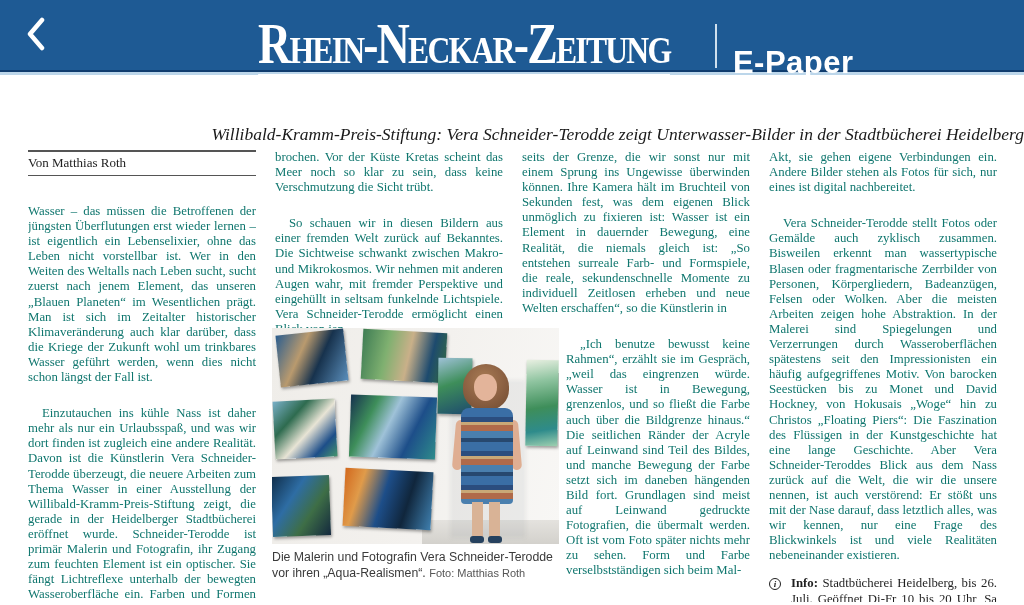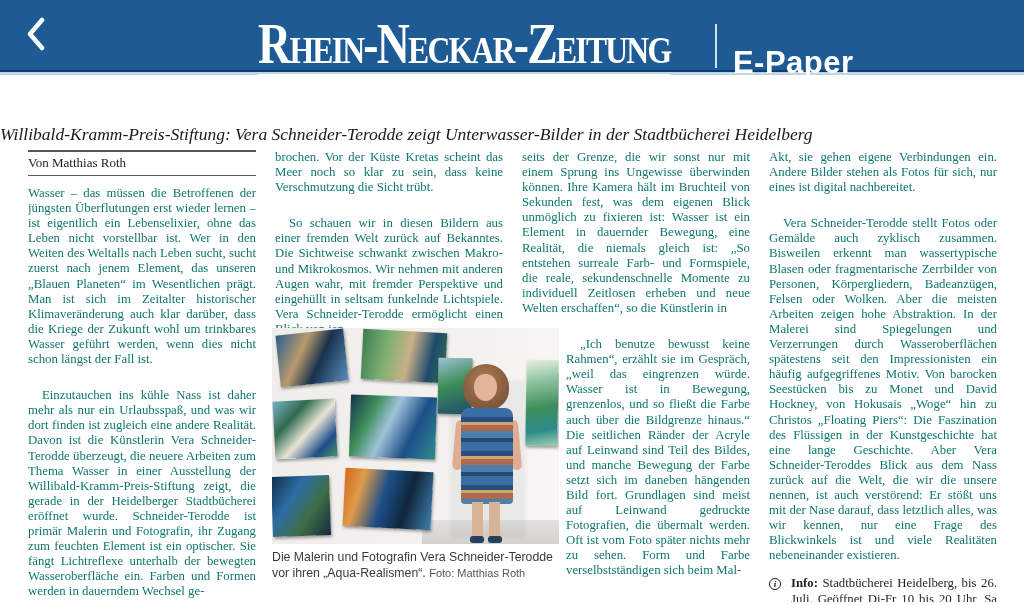--- a/index.html
+++ b/index.html
@@ -46,40 +46,40 @@
   }
 
   
   .headline {
     position:absolute; left:0; top:82px; width:1024px;
     text-align:center; color:#111;
     font-size:33px; font-weight:bold; letter-spacing:0.2px;
   }
   .subheadline {
     position:absolute; left:0; top:124px; width:1024px;
-    text-align:left; color:#1a1a1a;
+    text-align:right; color:#1a1a1a;
     font-size:17.5px; font-style:italic; font-weight:500;
   }
 
   
   .cols {
     position:absolute; left:28px; top:150px;
     display:grid; grid-template-columns:repeat(4,228px); column-gap:19px;
     width:969px; height:452px;
   }
   .col { overflow:hidden; height:452px; }
   .col p {
     font-size:12.8px; line-height:15.1px; color:#0f766e;
     text-align:justify; hyphens:none;
   }
   .col p.ind { text-indent:14px;margin-top:21px; }
   .byline {
     font-size:13px; color:#222; padding:3px 0 4px 0;
     border-top:2px solid #555; border-bottom:1.5px solid #555;
-    margin-bottom:10px;
+    margin-bottom:28px;
   }
   .beside { margin-left:44px; width:184px; }
 
   
   .photo {
     position:absolute; left:272px; top:328px; width:287px; height:216px;
     background:linear-gradient(100deg,#efede9 0%,#f3f1ee 55%,#f8f7f5 100%);
     overflow:hidden;
   }
   .floor { position:absolute; left:150px; top:192px; width:137px; height:24px;

